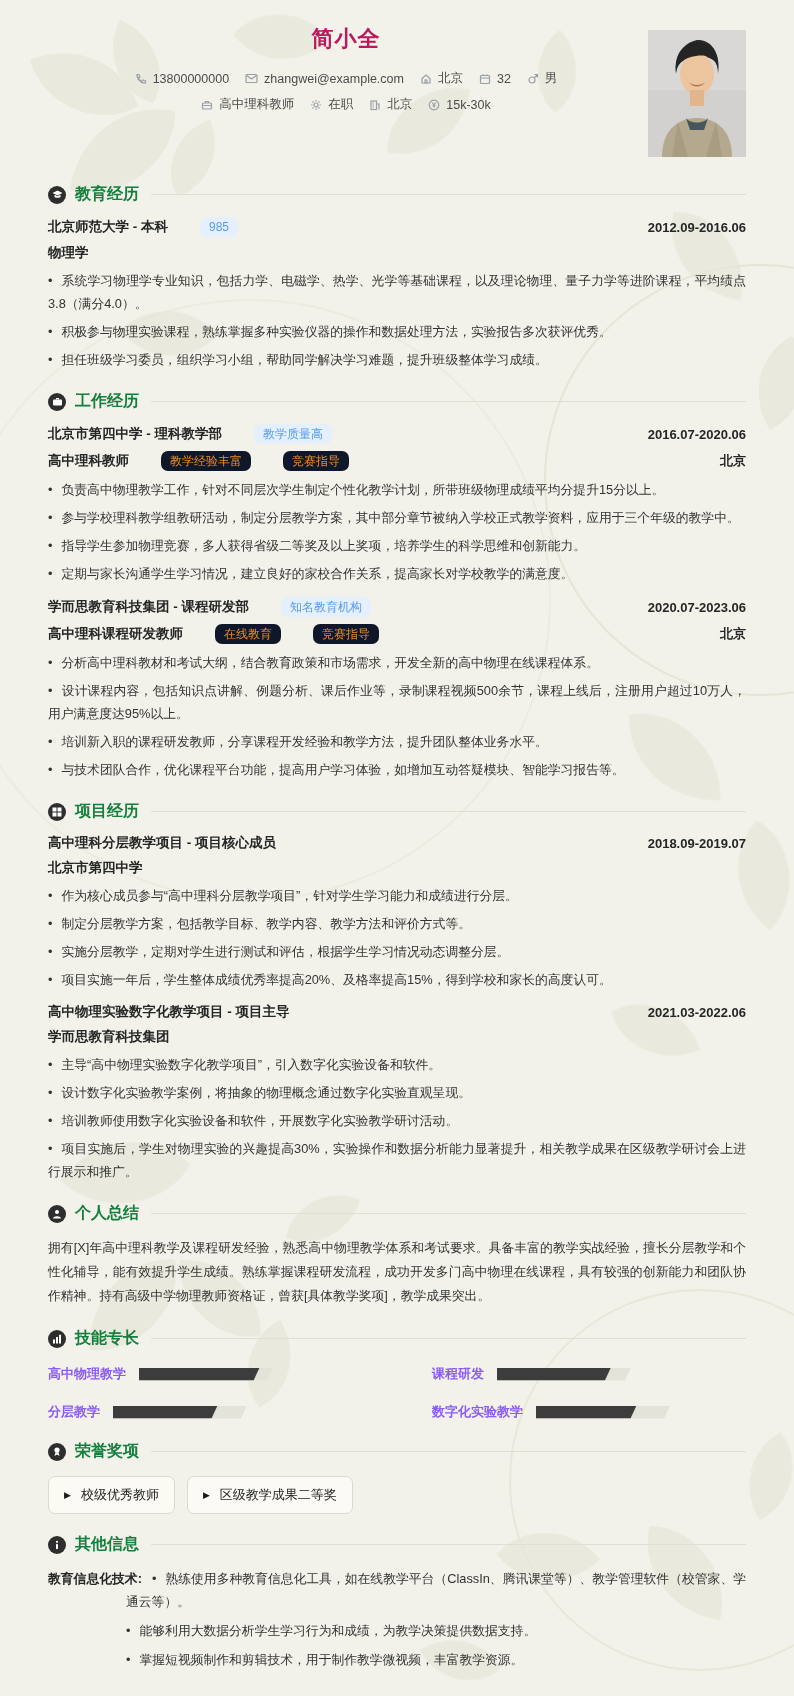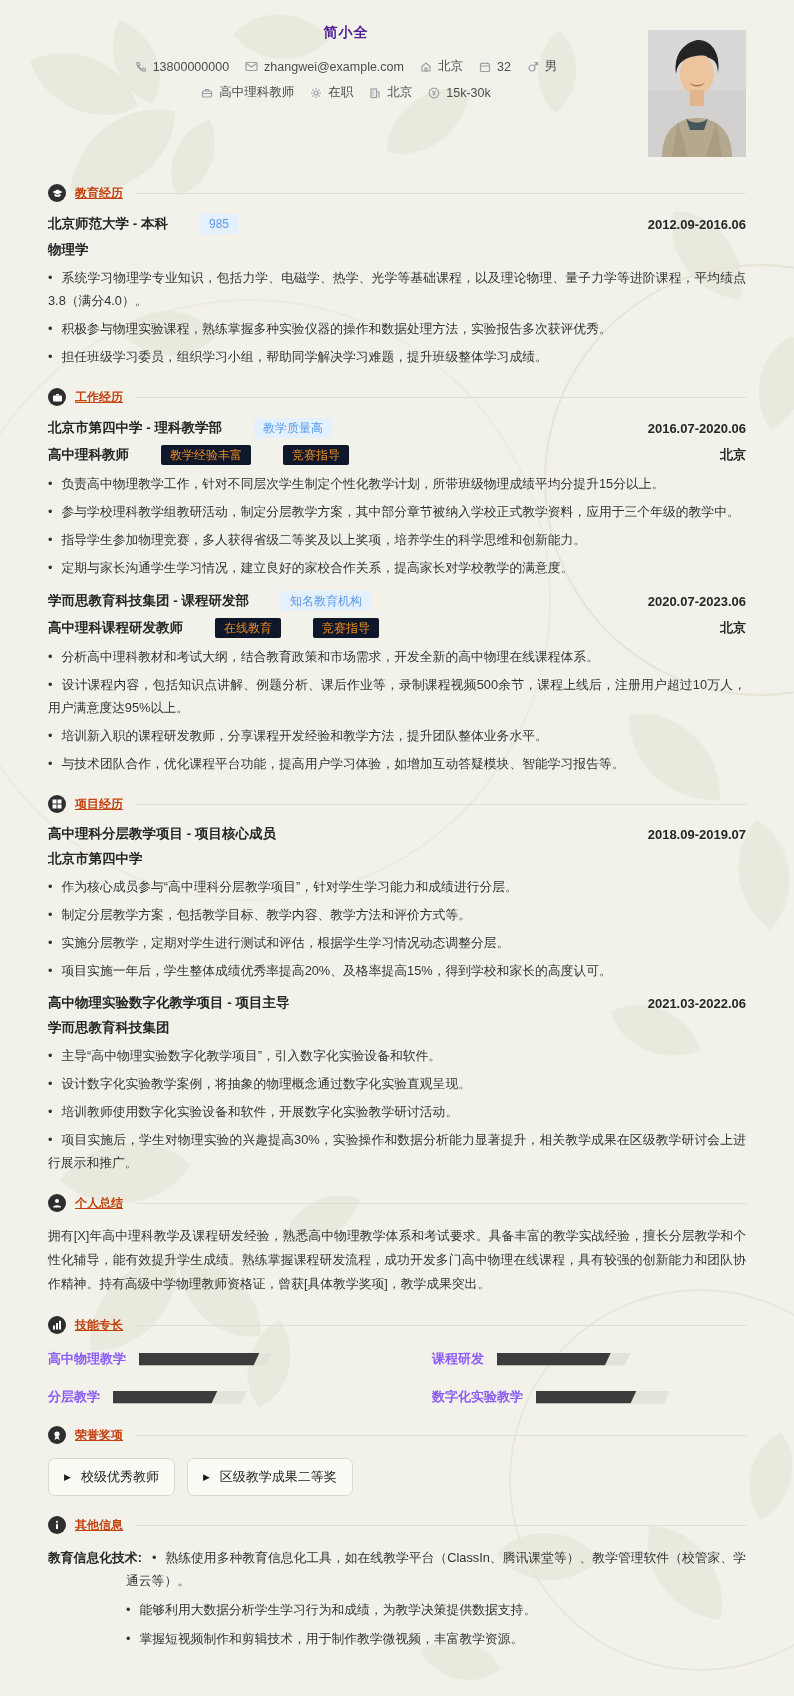--- a/index.html
+++ b/index.html
@@ -8,40 +8,40 @@
     background:#f2f1ea;
     font-family:"Liberation Sans","DejaVu Sans",sans-serif;
     color:#333;
   }
   .bg-decor{position:absolute;left:0;top:0;z-index:0;pointer-events:none;}
   .page{position:relative;z-index:1;padding:14px 48px 0 48px;box-sizing:border-box;}
 
   
   .header{position:relative;min-height:140px;}
   .header-inner{width:560px;margin:0 0 0 18px;text-align:center;}
-  .name{font-size:14px;font-weight:bold;color:#4c1d95;margin:10px 0 16px;letter-spacing:1px;}
+  .name{font-size:22px;font-weight:bold;color:#be185d;margin:10px 0 16px;letter-spacing:1px;}
   .contact-row{display:flex;justify-content:center;align-items:center;gap:16px;margin:9px 0;font-size:12.5px;color:#4c4c4c;text-align:right;}
   .c-item{display:inline-flex;align-items:center;gap:6px;white-space:nowrap;}
   .c-item svg{display:block;}
   .photo{position:absolute;right:0;top:6px;width:98px;height:127px;overflow:hidden;background:#d4d4d2;}
   .photo svg{display:block;}
 
   
   .sec-head{display:flex;align-items:center;margin:20px 0 12px;}
   .sec-icon{width:18px;height:18px;border-radius:50%;background:#2e2e2e;display:inline-flex;align-items:center;justify-content:center;flex:none;}
-  .sec-title{font-size:12px;font-weight:bold;color:#c2410c;margin:0 12px 0 9px;white-space:nowrap;text-decoration:underline;}
+  .sec-title{font-size:16px;font-weight:bold;color:#15803d;margin:0 12px 0 9px;white-space:nowrap;}
   .sec-line{flex:1;height:1px;background:#e1dfd3;}
 
   .entry{margin-bottom:12px;}
   .entry-row{display:flex;justify-content:space-between;align-items:center;margin:7px 0;}
   .entry-left{display:flex;align-items:center;gap:32px;min-width:0;}
   .entry-title{font-size:13.5px;font-weight:bold;color:#262626;white-space:nowrap;}
   .entry-date{font-size:13px;font-weight:bold;color:#262626;white-space:nowrap;}
   .entry-loc{font-size:13px;font-weight:bold;color:#262626;white-space:nowrap;}
-  .tag{font-size:12px;line-height:1;padding:4px 9px;border-radius:2px;white-space:nowrap;}
+  .tag{font-size:12px;line-height:1;padding:4px 9px;border-radius:7px;white-space:nowrap;}
   .tag-blue{color:#5a9bea;background:#e4f0fd;}
   .tag-orange{color:#ee8d21;background:#0f172a;}
 
   .bullet{font-size:12.8px;line-height:23px;margin:5px 0;text-align:justify;color:#333;}
   .bullet::before{content:"•";margin-right:9px;color:#333;}
 
   
   .summary-text{font-size:12.8px;line-height:24px;text-align:justify;margin:4px 0 0;}
 
   

